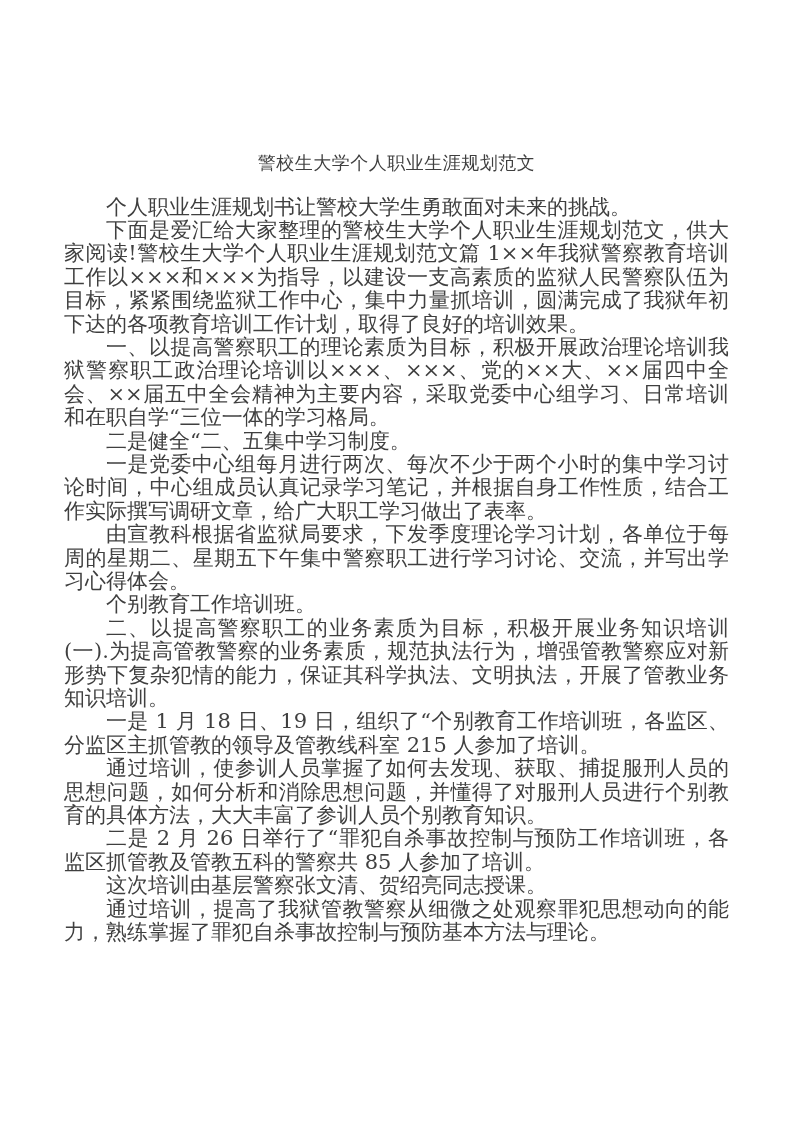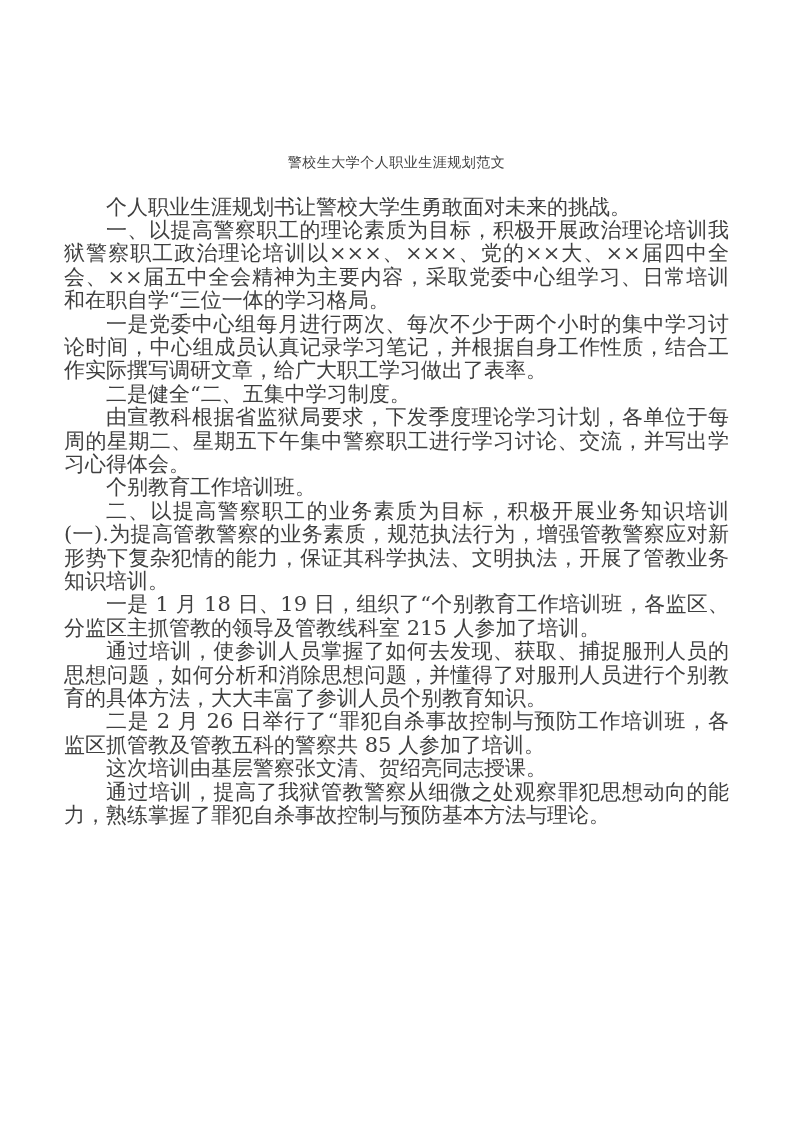--- a/index.html
+++ b/index.html
@@ -16,21 +16,21 @@
     width: 793px;
     height: 1122px;
     margin: 0;
     background: var(--bg-color);
     padding: 151px 64px 0 64px;
     overflow: hidden;
     font-family: "DejaVu Serif", "Liberation Serif", serif;
     color: var(--text-color);
   }
   .doc-title {
-    font-size: 14px;
+    font-size: 18px;
     font-weight: normal;
     line-height: 23.5px;
     text-align: center;
     margin-bottom: 21px;
     letter-spacing: 0.5px;
   }
   .doc-body p {
     font-size: 21px;
     line-height: 23.4px;
     text-align: justify;
@@ -38,23 +38,24 @@
     word-break: break-all;
   }
 </style>
 </head>
 <body>
 
 <div class="page">
   <h1 class="doc-title">警校生大学个人职业生涯规划范文</h1>
   <div class="doc-body">
     <p>个人职业生涯规划书让警校大学生勇敢面对未来的挑战。</p>
+    <p>下面是爱汇给大家整理的警校生大学个人职业生涯规划范文，供大家阅读!警校生大学个人职业生涯规划范文篇 1××年我狱警察教育培训工作以×××和×××为指导，以建设一支高素质的监狱人民警察队伍为目标，紧紧围绕监狱工作中心，集中力量抓培训，圆满完成了我狱年初下达的各项教育培训工作计划，取得了良好的培训效果。</p>
     <p>一、以提高警察职工的理论素质为目标，积极开展政治理论培训我狱警察职工政治理论培训以×××、×××、党的××大、××届四中全会、××届五中全会精神为主要内容，采取党委中心组学习、日常培训和在职自学“三位一体的学习格局。</p>
+    <p>二是健全“二、五集中学习制度。</p>
     <p>一是党委中心组每月进行两次、每次不少于两个小时的集中学习讨论时间，中心组成员认真记录学习笔记，并根据自身工作性质，结合工作实际撰写调研文章，给广大职工学习做出了表率。</p>
-    <p>二是健全“二、五集中学习制度。</p>
     <p>由宣教科根据省监狱局要求，下发季度理论学习计划，各单位于每周的星期二、星期五下午集中警察职工进行学习讨论、交流，并写出学习心得体会。</p>
     <p>个别教育工作培训班。</p>
     <p>二、以提高警察职工的业务素质为目标，积极开展业务知识培训(一).为提高管教警察的业务素质，规范执法行为，增强管教警察应对新形势下复杂犯情的能力，保证其科学执法、文明执法，开展了管教业务知识培训。</p>
     <p>一是 1 月 18 日、19 日，组织了“个别教育工作培训班，各监区、分监区主抓管教的领导及管教线科室 215 人参加了培训。</p>
     <p>通过培训，使参训人员掌握了如何去发现、获取、捕捉服刑人员的思想问题，如何分析和消除思想问题，并懂得了对服刑人员进行个别教育的具体方法，大大丰富了参训人员个别教育知识。</p>
     <p>二是 2 月 26 日举行了“罪犯自杀事故控制与预防工作培训班，各监区抓管教及管教五科的警察共 85 人参加了培训。</p>
     <p>这次培训由基层警察张文清、贺绍亮同志授课。</p>
     <p>通过培训，提高了我狱管教警察从细微之处观察罪犯思想动向的能力，熟练掌握了罪犯自杀事故控制与预防基本方法与理论。</p>
   </div>
 </div>

